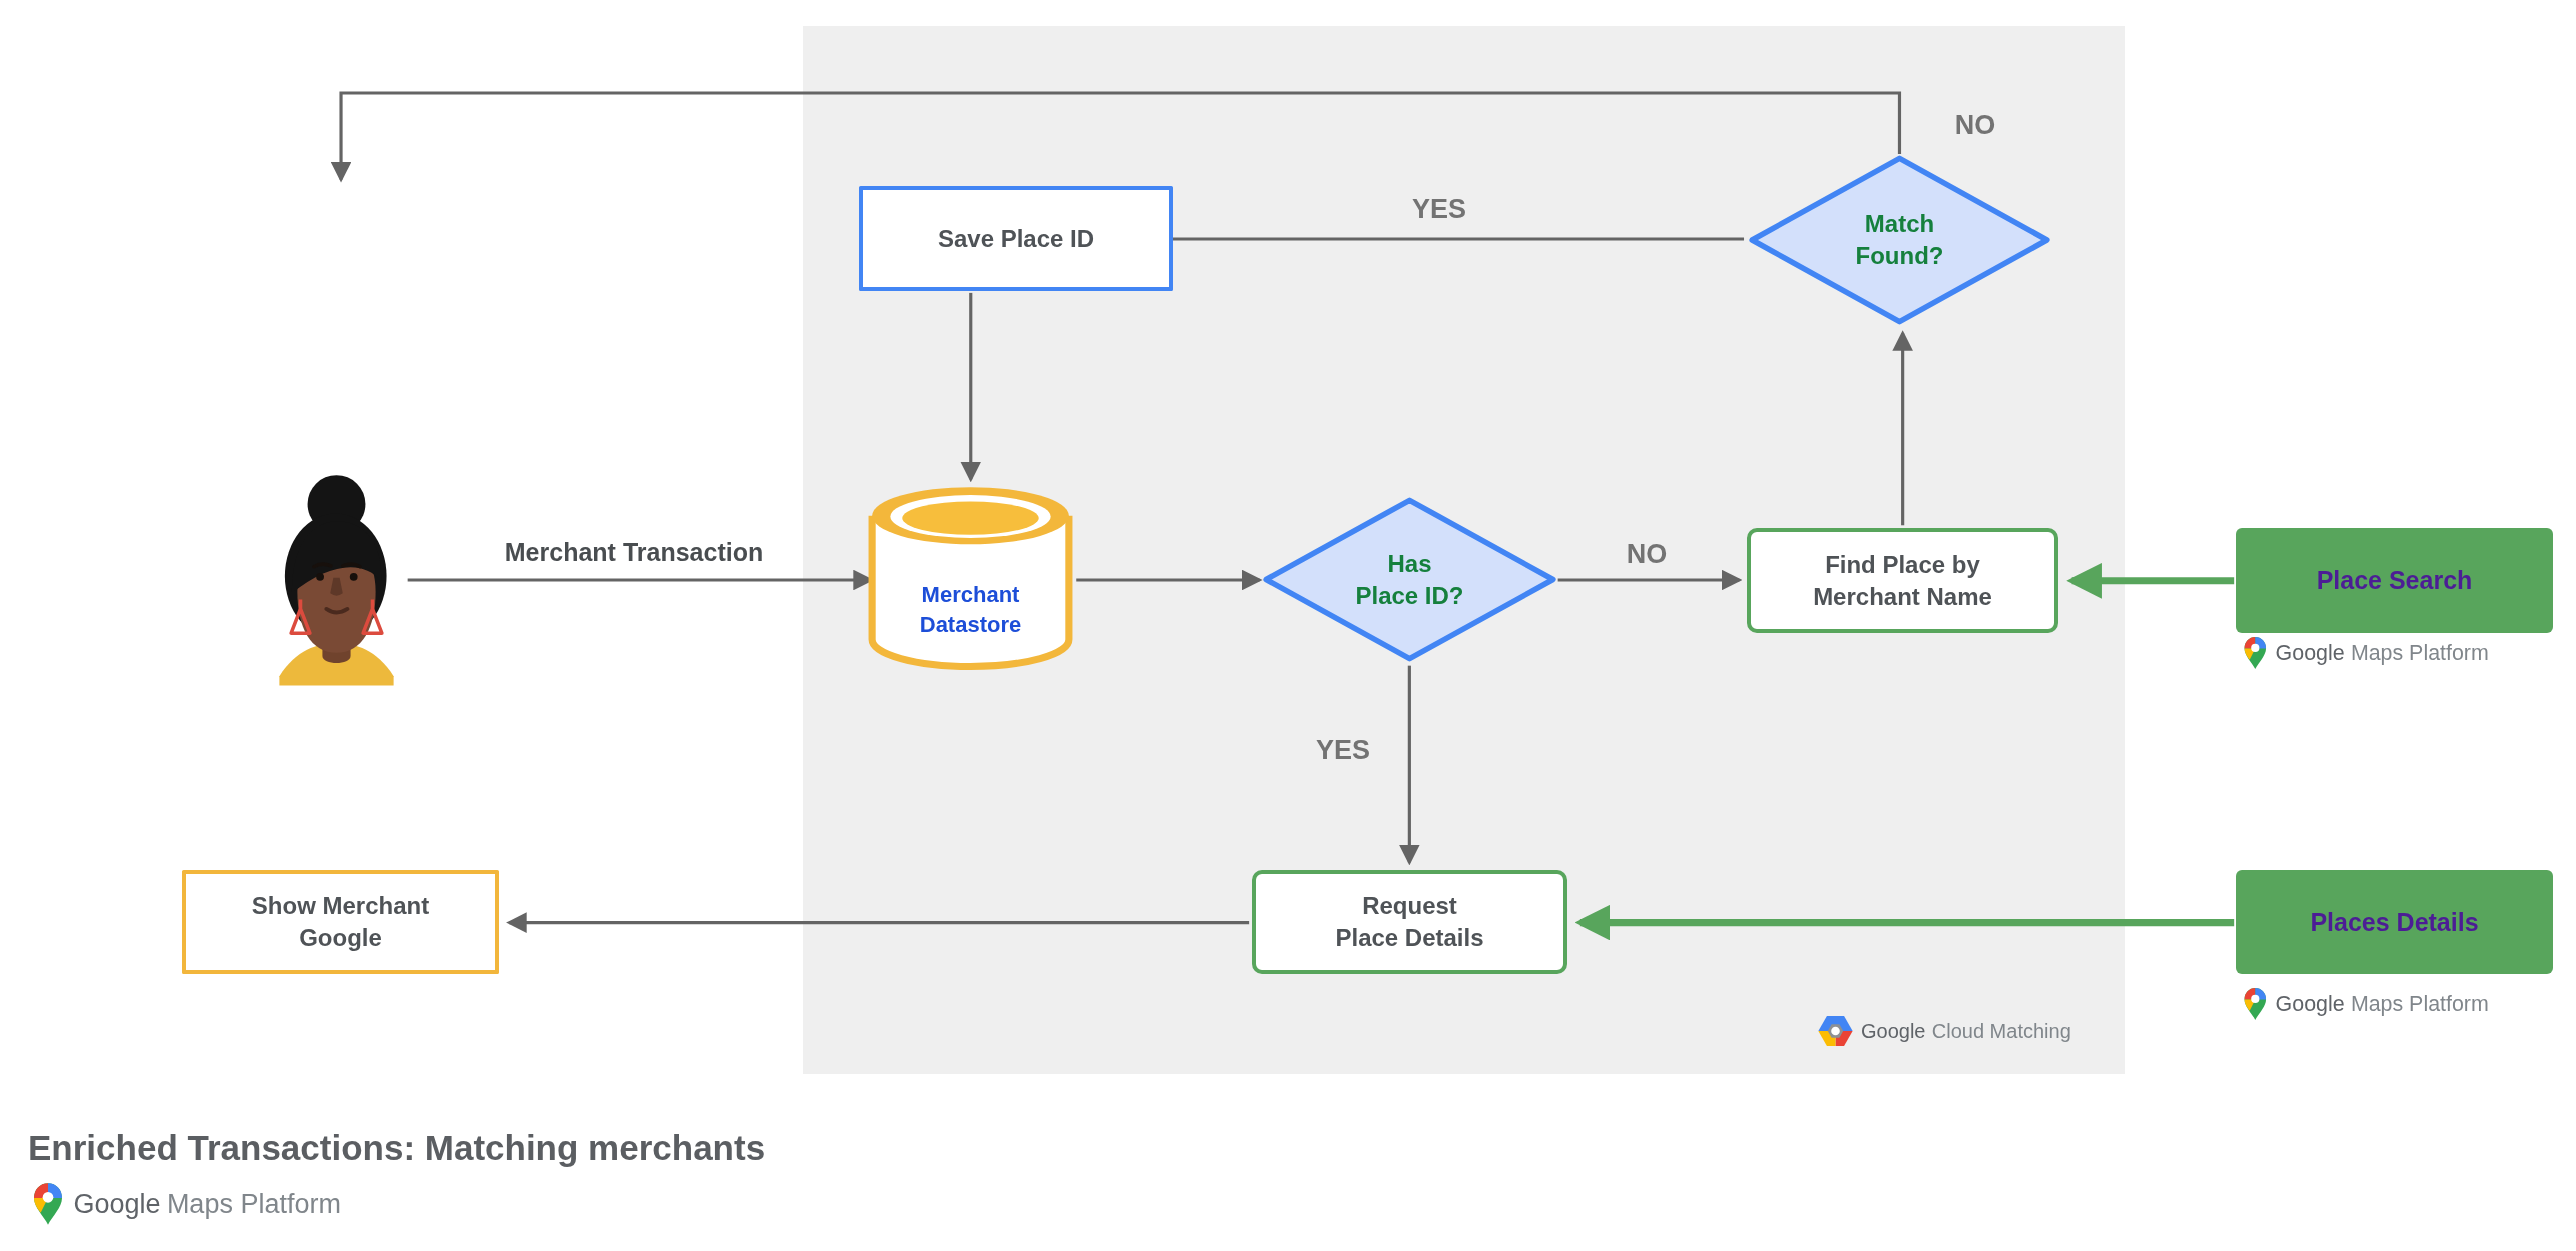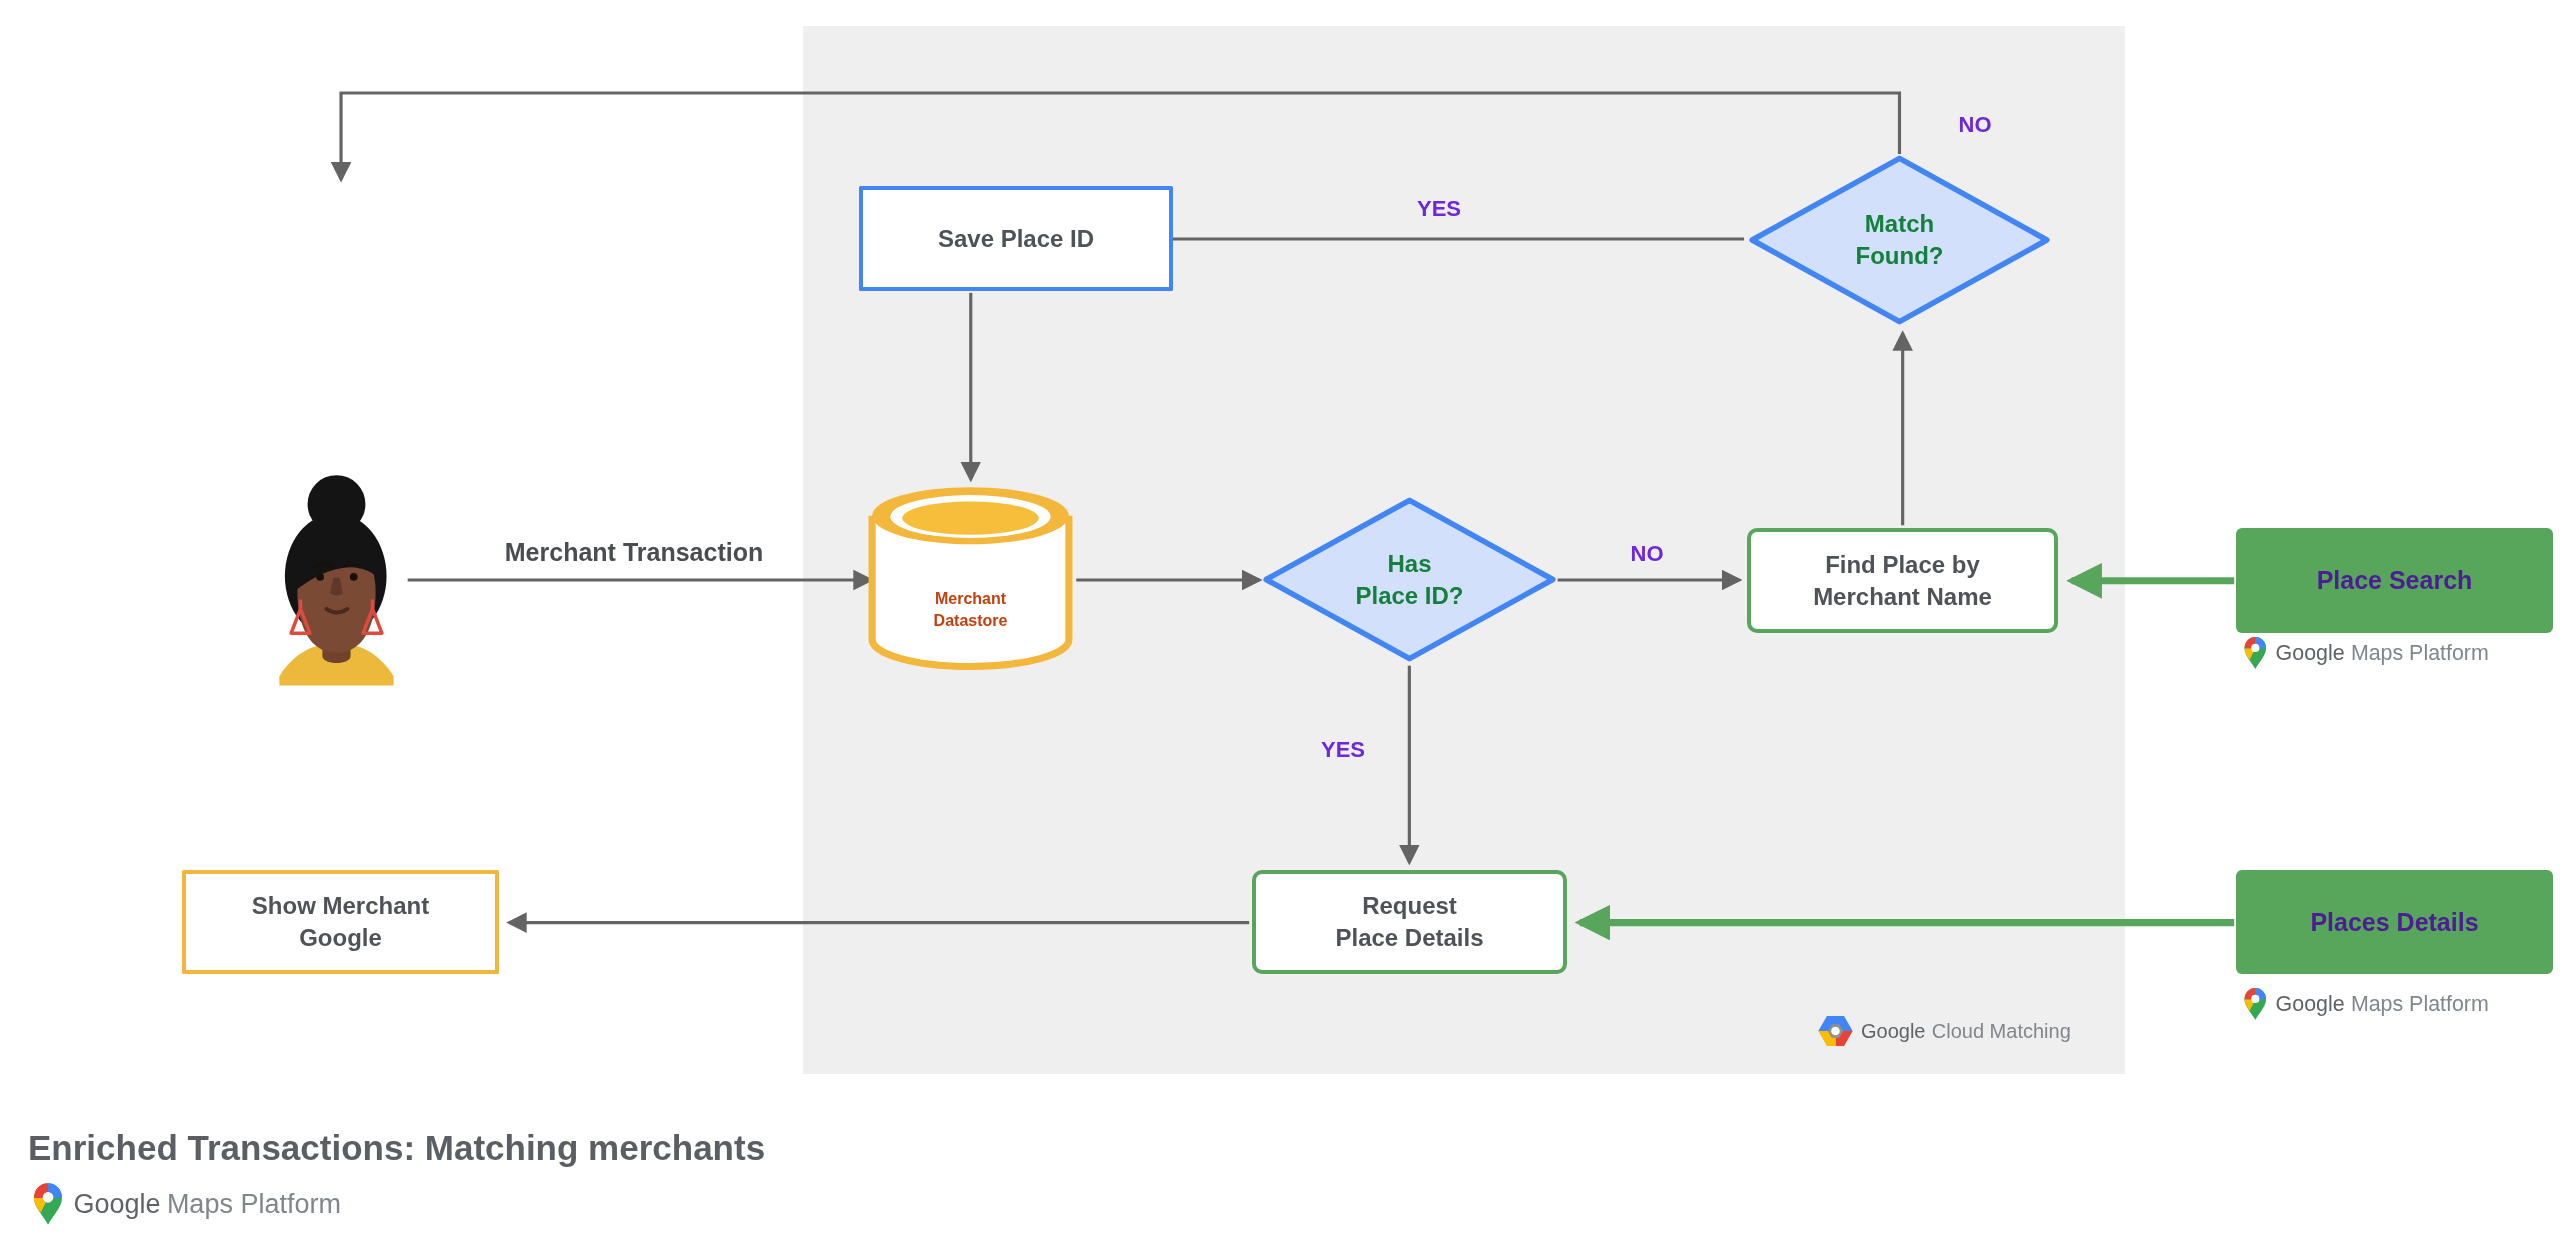--- a/index.html
+++ b/index.html
@@ -28,26 +28,26 @@
   
   .diamond{position:absolute;}
   .diamond .dlabel{position:absolute;inset:0;display:flex;align-items:center;
            justify-content:center;text-align:center;font-weight:bold;font-size:24px;
            line-height:1.33;color:#15803d;white-space:pre-line;}
 
   
   .cyl{position:absolute;left:868px;top:484px;width:205px;height:192px;}
   .cyl .clabel{position:absolute;left:0;top:70px;width:100%;height:111px;
            display:flex;align-items:center;justify-content:center;text-align:center;
-           font-weight:bold;font-size:16px;line-height:1.33;color:#c2410c;
+           font-weight:bold;font-size:22px;line-height:1.33;color:#1d4ed8;
            white-space:pre-line;}
 
   
   .elabel{position:absolute;transform:translate(-50%,-50%);font-weight:bold;
-          font-size:22px;color:#6d28d9;white-space:nowrap;}
+          font-size:27px;color:#737373;white-space:nowrap;}
   .elabel.big{font-size:25px;color:#494d50;}
 
   
   .lockup{position:absolute;display:flex;align-items:center;white-space:nowrap;}
   .lockup .g{color:#5f6368;font-weight:500;}
   .lockup .rest{color:#80868b;font-weight:400;margin-left:6.3px;}
   .gmp-side{font-size:21.4px;}
   .gmp-side svg{margin-right:8px;}
   .gcp-lockup{left:1818px;top:1016px;font-size:20px;}
   .gcp-lockup svg{margin-right:8px;}

